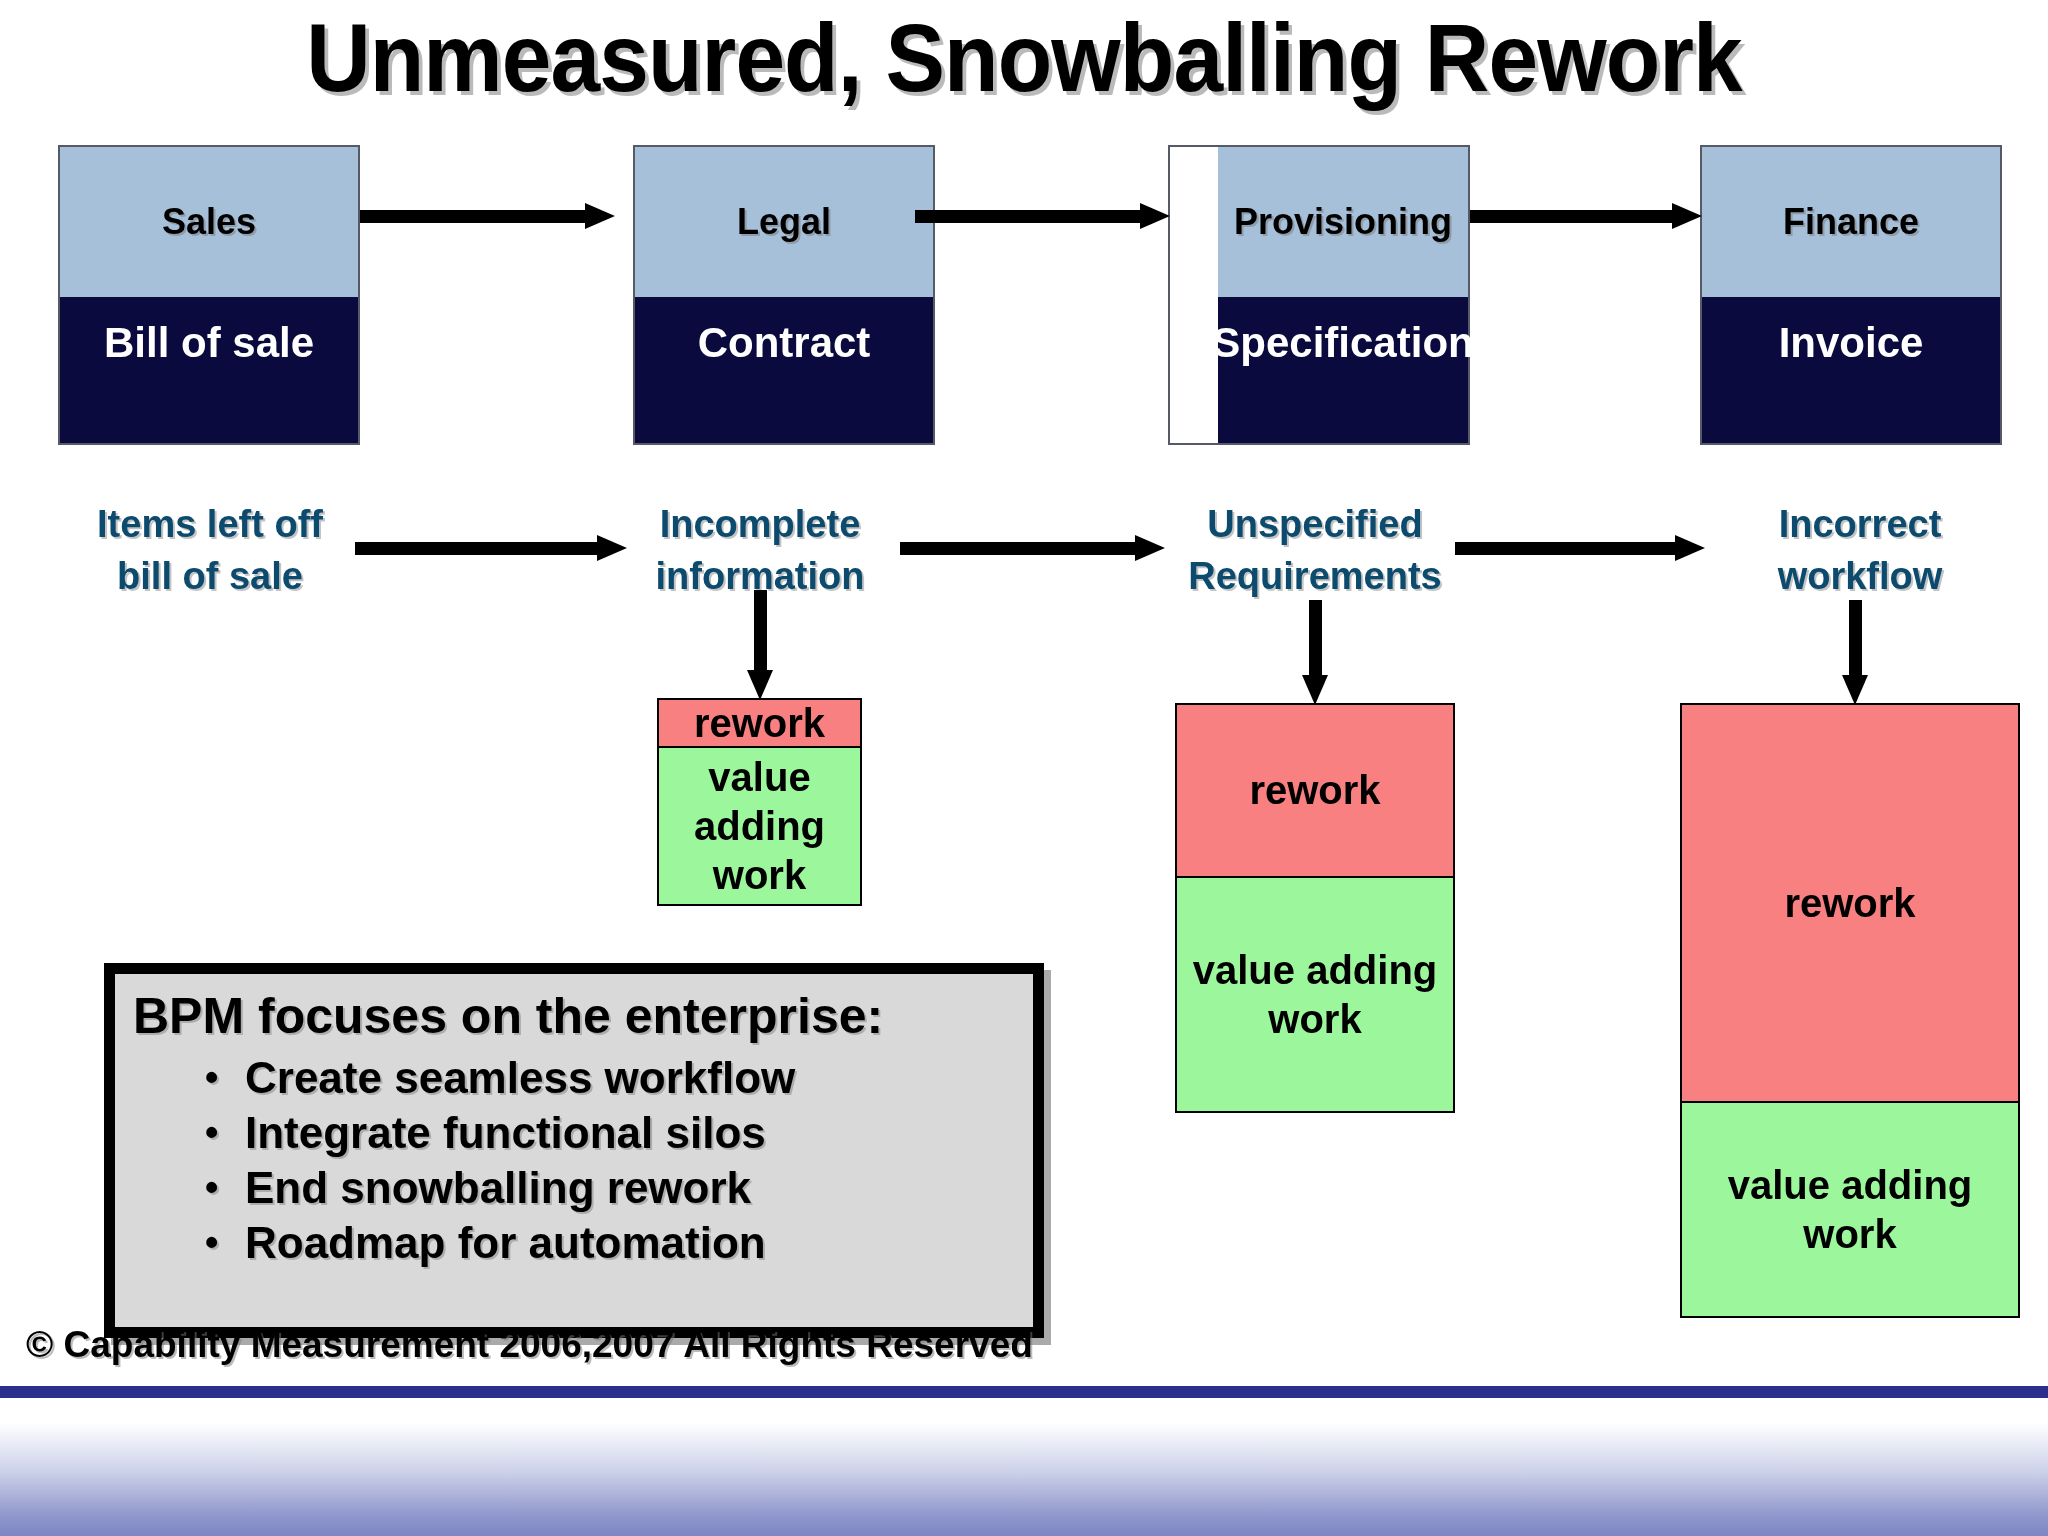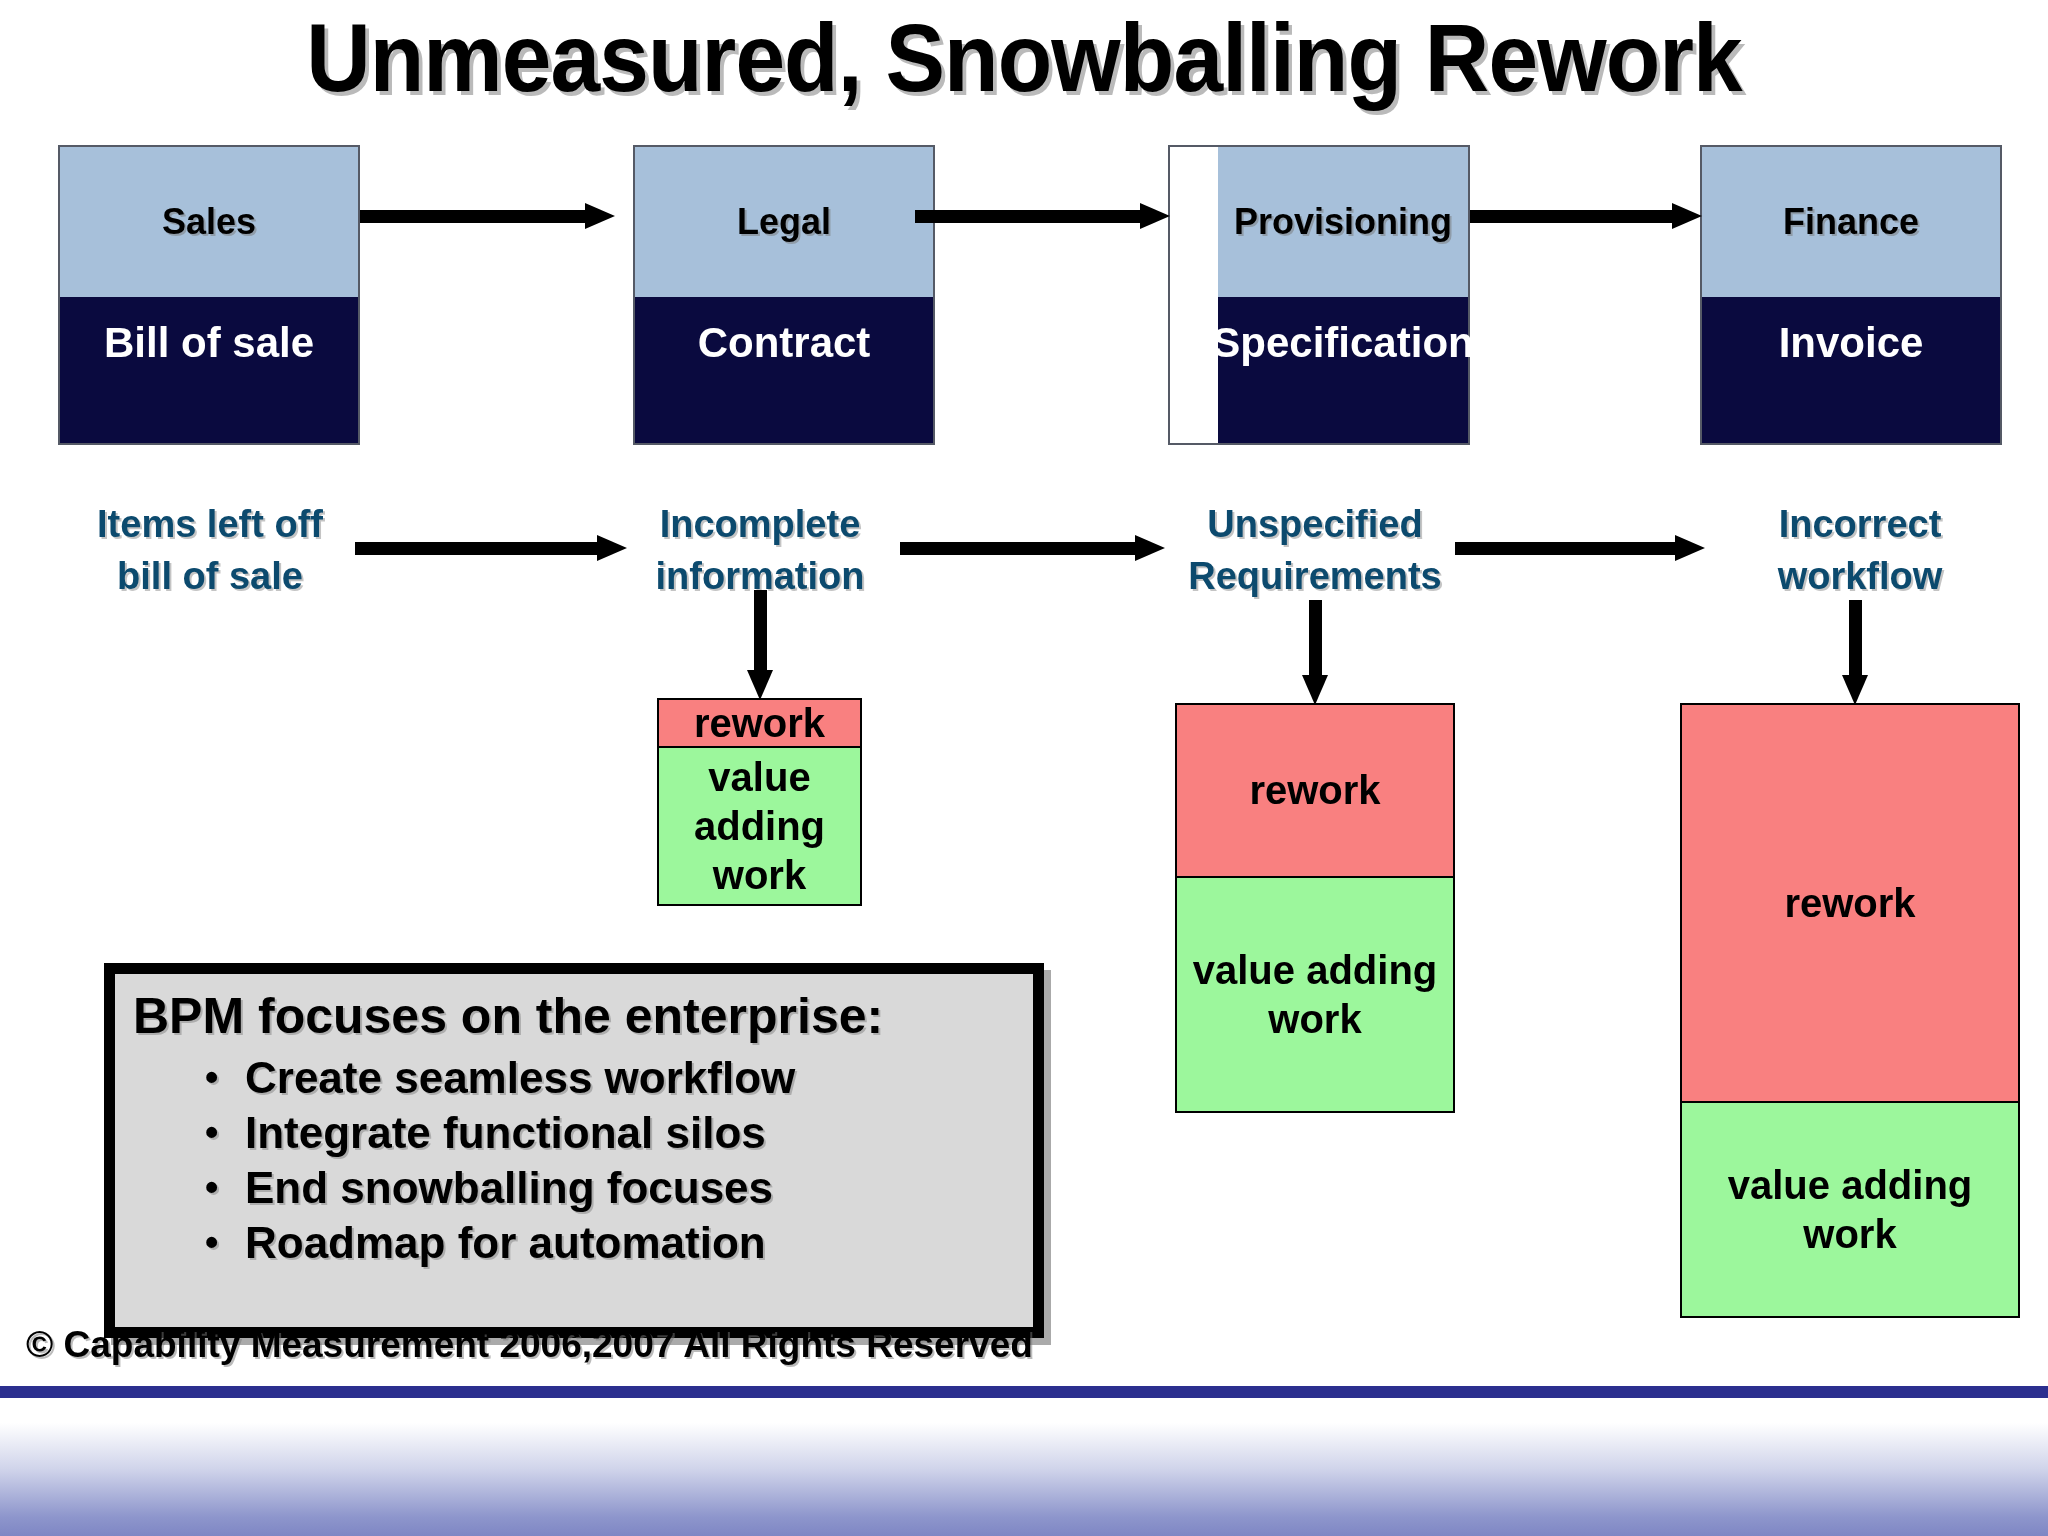--- a/index.html
+++ b/index.html
@@ -407,21 +407,21 @@
       <li>
         <span class="bullet">•</span>
         <span>Create seamless workflow</span>
       </li>
       <li>
         <span class="bullet">•</span>
         <span>Integrate functional silos</span>
       </li>
       <li>
         <span class="bullet">•</span>
-        <span>End snowballing focuses</span>
+        <span>End snowballing rework</span>
       </li>
       <li>
         <span class="bullet">•</span>
         <span>Roadmap for automation</span>
       </li>
     </ul>
   </div>
 
   <div id="copyright">© Capability Measurement 2006,2007  All Rights Reserved</div>
 

